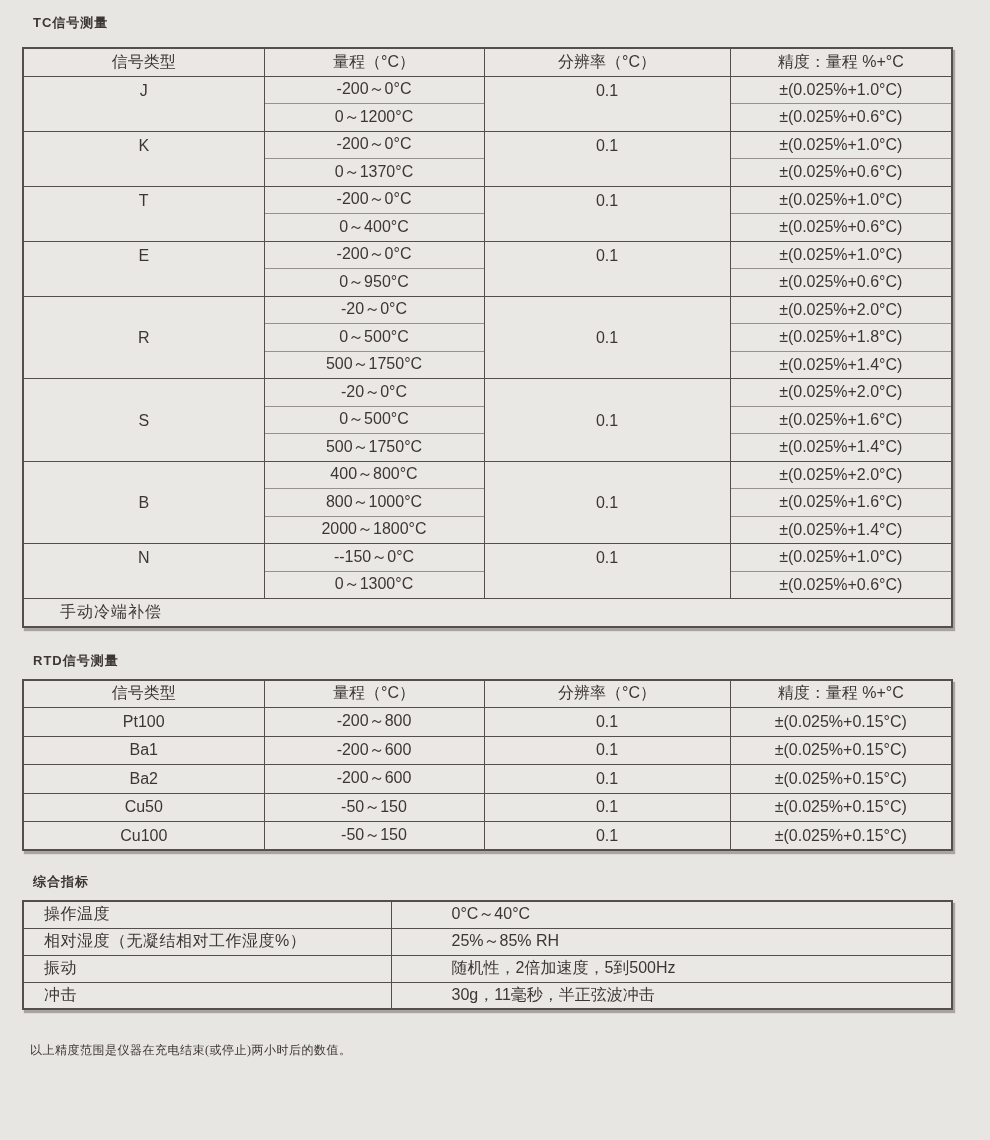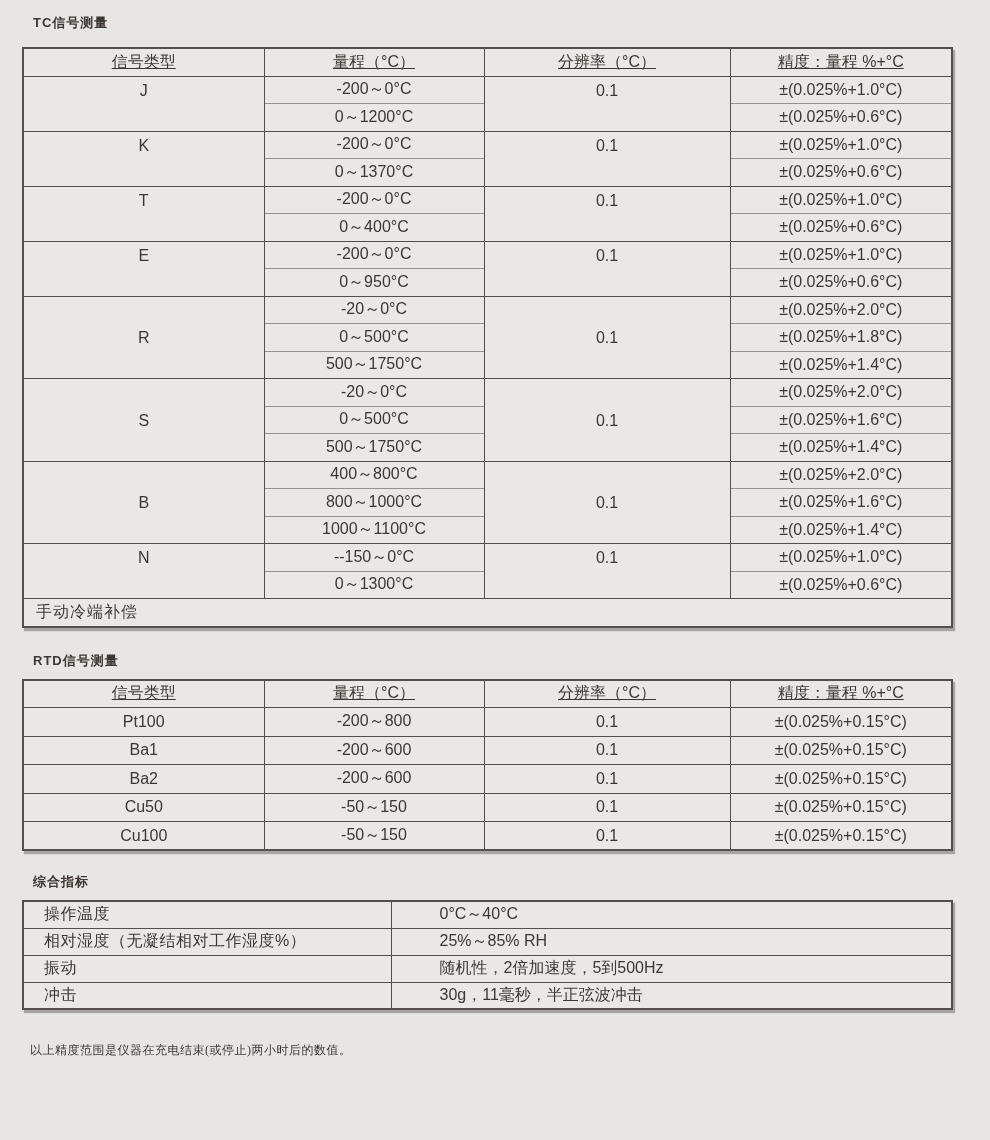--- a/index.html
+++ b/index.html
@@ -39,39 +39,39 @@
   .tbl-sig { margin-top: 12px; }
   .tbl-rtd, .tbl-spec { margin-top: 6px; }
   th, td {
     font-size: 16px;
     font-weight: normal;
     text-align: center;
     vertical-align: middle;
     overflow: hidden;
     white-space: nowrap;
   }
-  thead th { height: 28px; border-bottom: 1px solid var(--bd-dark); text-decoration: underline; }
+  thead th { height: 28px; border-bottom: 1px solid var(--bd-dark); }
   .tbl-sig tbody td { height: 27.5px; }
   .tbl-rtd tbody td { height: 28.5px; }
   .col-range, .col-res, .col-acc { border-left: 1px solid var(--bd-dark); }
   tr.group-start td { border-top: 1px solid var(--bd-dark); }
   tr.sub-row td { border-top: 1px solid var(--bd-light); }
   td.rowspan-cell { vertical-align: top; }
   .span-label { height: 27.5px; line-height: 27.5px; }
   tr.tc-footer td {
     height: 28px;
     text-align: left;
-    padding-left: 12px;
+    padding-left: 36px;
     border-top: 1px solid var(--bd-dark);
     letter-spacing: 1px;
   }
   .tbl-spec td { height: 27px; text-align: left; }
   .tbl-spec tr + tr td { border-top: 1px solid var(--bd-dark); }
   .spec-label { padding-left: 20px; letter-spacing: 0.5px; }
-  .spec-value { border-left: 1px solid var(--bd-dark); padding-left: 48px; }
+  .spec-value { border-left: 1px solid var(--bd-dark); padding-left: 60px; }
   .footer-note {
     margin: 32px 0 0 30px;
     font-size: 12px;
     letter-spacing: 0.5px;
     font-family: Liberation Serif, serif;
   }
 </style>
 </head>
 <body>
 
@@ -193,21 +193,21 @@
         <td class="col-res rowspan-cell" rowspan="3">
           <div class="span-label" style="margin-top: 27.5px;">0.1</div>
         </td>
         <td class="col-acc">±(0.025%+2.0°C)</td>
       </tr>
       <tr class="sub-row">
         <td class="col-range">800～1000°C</td>
         <td class="col-acc">±(0.025%+1.6°C)</td>
       </tr>
       <tr class="sub-row">
-        <td class="col-range">1000～1100°C</td>
+        <td class="col-range">2000～1800°C</td>
         <td class="col-acc">±(0.025%+1.4°C)</td>
       </tr>
       <tr class="group-start">
         <td class="col-type rowspan-cell" rowspan="2">
           <div class="span-label" style="margin-top: 0px;">N</div>
         </td>
         <td class="col-range">--150～0°C</td>
         <td class="col-res rowspan-cell" rowspan="2">
           <div class="span-label" style="margin-top: 0px;">0.1</div>
         </td>

